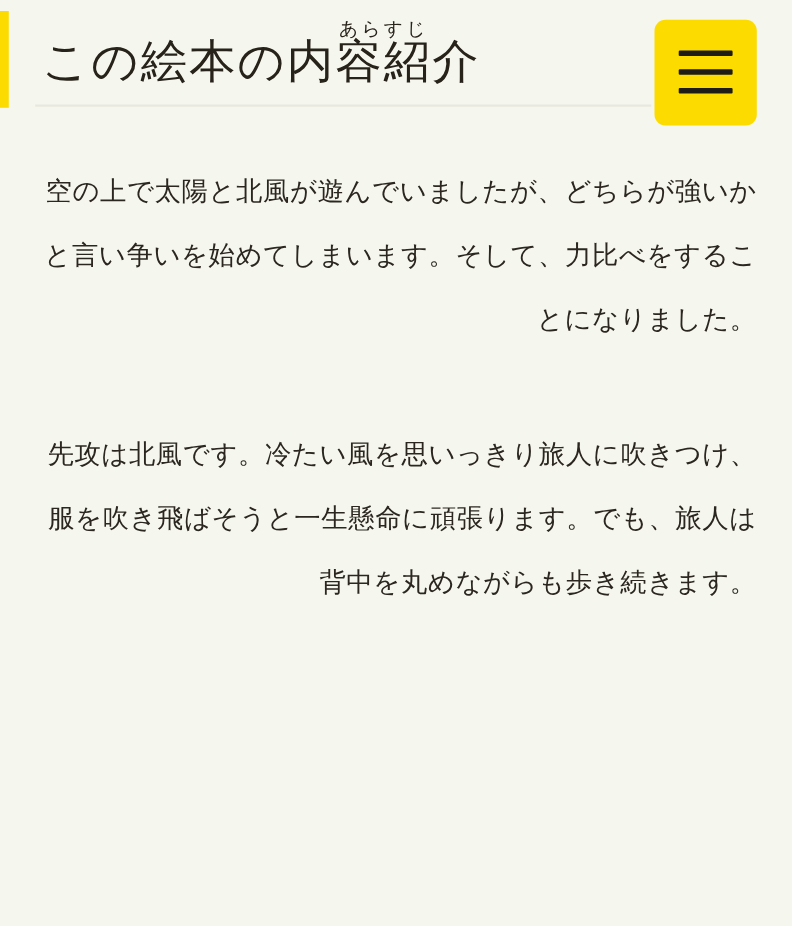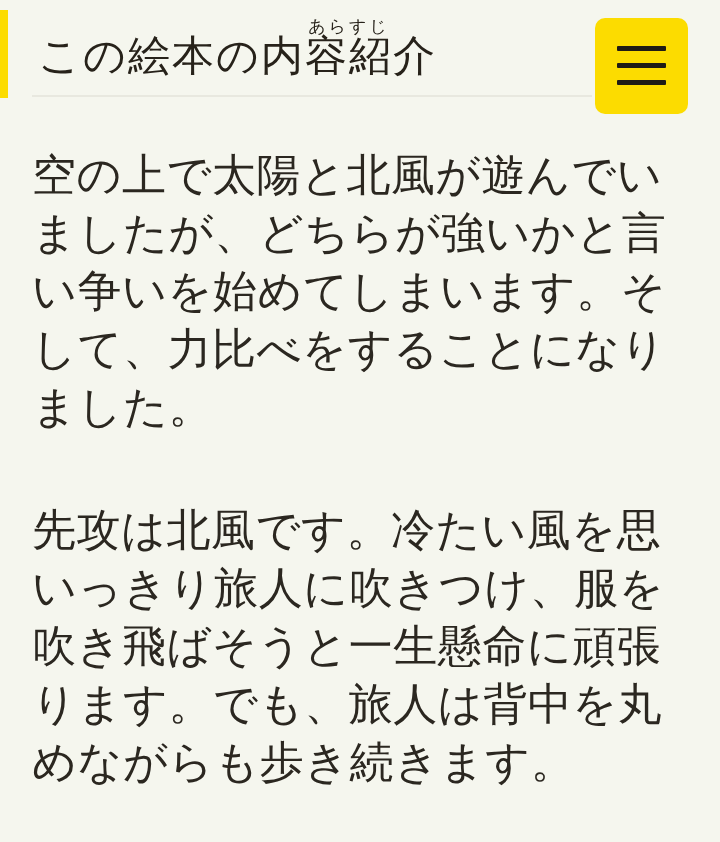--- a/index.html
+++ b/index.html
@@ -71,25 +71,25 @@
     position: absolute;
     left: 32px; top: 95px;
     width: 560px; height: 2px;
     background: #e8e8df;
   }
   .content {
     padding: 49px 32px 0;
   }
   .para {
     margin: 0 0 65px;
-    font-size: 44px;
+    font-size: 24px;
     line-height: 58px;
     letter-spacing: 0.5px;
     color: #2b2720;
-    text-align: left;
+    text-align: right;
     line-break: strict;
     word-break: normal;
   }
 </style>
 </head>
 <body>
 
 <div class="page">
   <header class="header">
     <span class="accent-bar"></span>

